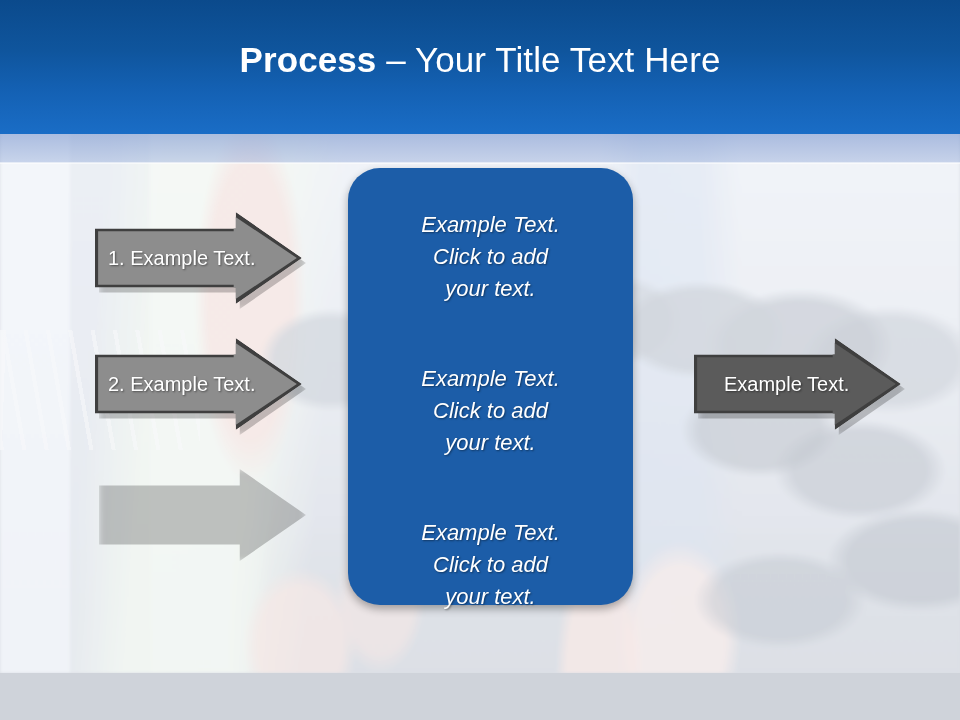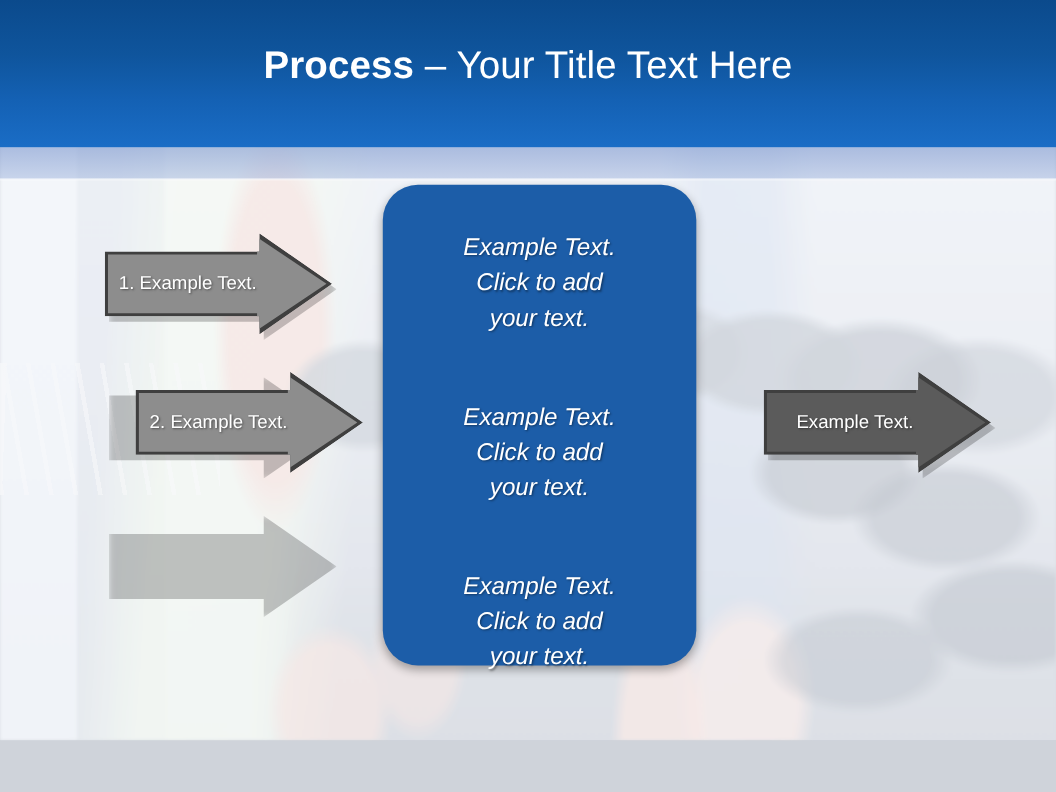--- a/index.html
+++ b/index.html
@@ -123,28 +123,28 @@
     inset: 0;
     clip-path: polygon(0% 18%, 68% 18%, 68% 0%, 100% 50%, 68% 100%, 68% 82%, 0% 82%);
   }
   .arrow-left  .arrow-fill { background: #8d8d8d; }
   .arrow-right .arrow-fill { background: #5b5b5b; }
 
   .arrow-label {
     position: relative;
     z-index: 3;
     color: #ffffff;
-    font-size: 17px;
+    font-size: 20px;
     white-space: nowrap;
     text-shadow: 1px 1px 2px rgba(0,0,0,.45);
   }
 
   
   #arrow-1 { left: 95px;  top: 212px; width: 207px; height: 92px; }
-  #arrow-2 { left: 95px;  top: 338px; width: 207px; height: 92px; margin-left: 28px; }
+  #arrow-2 { left: 95px;  top: 338px; width: 207px; height: 92px; }
   #arrow-3 { left: 95px;  top: 464px; width: 207px; height: 92px; }
   #arrow-1 .arrow-label,
   #arrow-2 .arrow-label,
   #arrow-3 .arrow-label { margin-left: 13px; }
 
   #arrow-4 { left: 694px; top: 338px; width: 207px; height: 92px; }
   #arrow-4 .arrow-label { margin-left: 30px; }
 
   
   .arrow-shadow {

